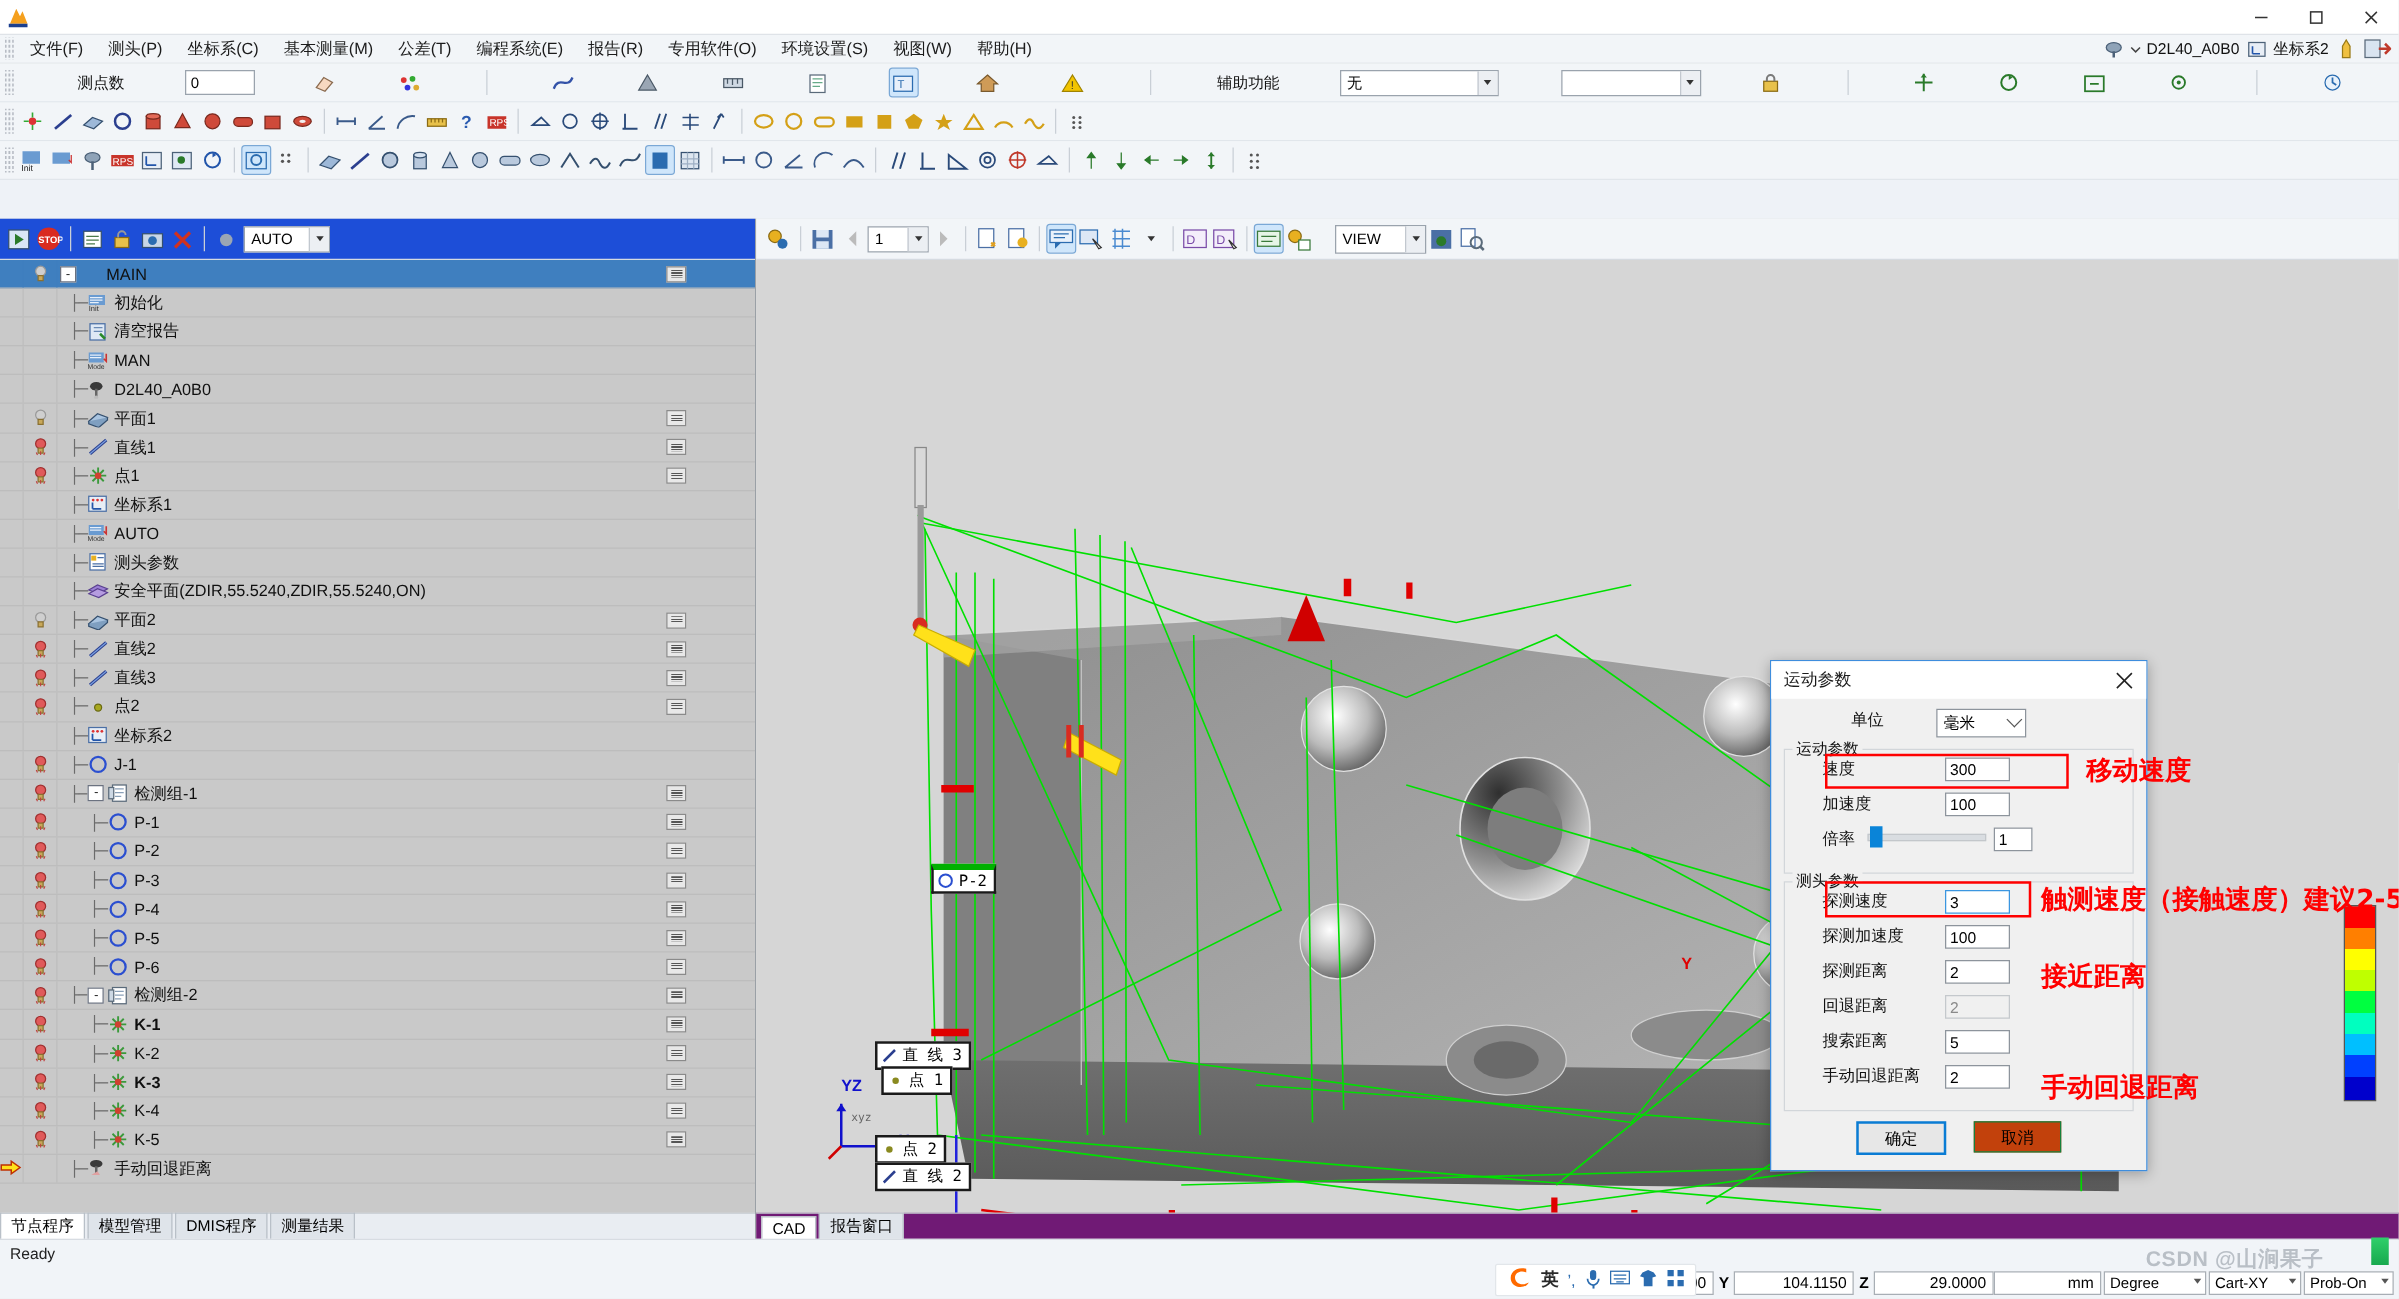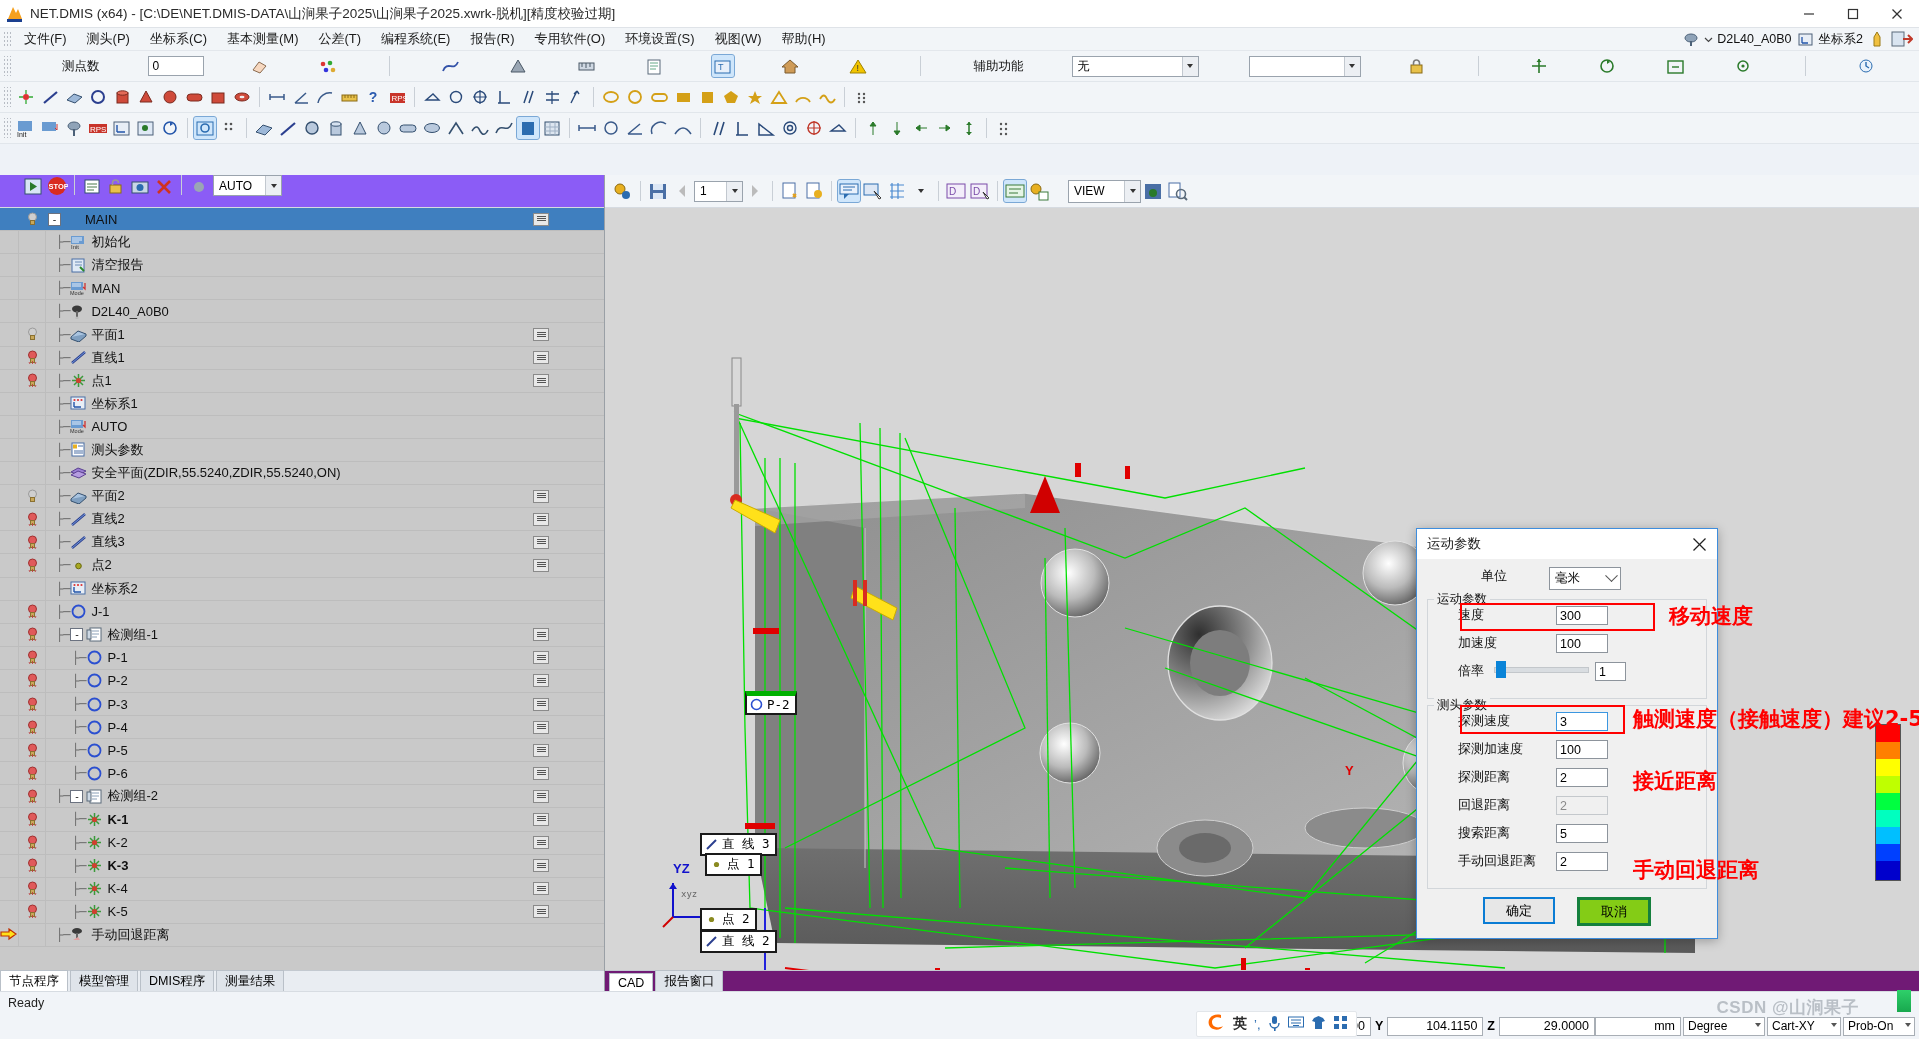--- a/index.html
+++ b/index.html
@@ -39,21 +39,21 @@
   .tgrip{width:7px;height:20px;margin-right:3px;background-image:radial-gradient(#b7bcc4 1px, transparent 1px);background-size:3px 4px;background-position:2px 2px;flex:0 0 auto;}
   .tlabel{font-size:12.5px;color:#111;margin:0 4px;white-space:nowrap;flex:0 0 auto;}
   .tfield{height:18px;border:1px solid #9aa3ad;background:#fff;font-size:12px;padding:0 4px;display:flex;align-items:center;flex:0 0 auto;}
   .tcombo{height:19px;border:1px solid #9aa3ad;background:#fff;font-size:12px;display:flex;align-items:center;padding-left:5px;position:relative;flex:0 0 auto;}
   .tcombo .arw{position:absolute;right:0;top:0;bottom:0;width:15px;background:#eceff3;border-left:1px solid #c2c8cf;display:flex;align-items:center;justify-content:center;}
   .caret{width:0;height:0;border-left:3.5px solid transparent;border-right:3.5px solid transparent;border-top:4px solid #333;}
 
   
   .body-area{position:absolute;left:0;top:175px;right:0;bottom:47px;display:flex;}
   .left-pane{width:604px;background:#c9c9c9;display:flex;flex-direction:column;border-right:1px solid #9aa0a6;}
-  .lp-toolbar{height:32px;background:#8b5cf6;display:flex;padding-left:21px;border-bottom:1px solid #d6dbe1;}
+  .lp-toolbar{height:32px;background:#1d4ed8;display:flex;align-items:center;padding-left:3px;border-bottom:1px solid #d6dbe1;}
   .tree-wrap{flex:1;overflow:hidden;background:#c9c9c9;position:relative;}
   .tree-row{height:22.1px;display:flex;align-items:center;border-bottom:1px solid #bdbdbd;font-size:13px;position:relative;}
   .tree-row .gut{width:18px;height:100%;border-right:1px solid #bdbdbd;flex:0 0 auto;}
   .tree-row .bulbcell{width:26px;height:100%;border-right:1px solid #bdbdbd;display:flex;align-items:center;justify-content:center;flex:0 0 auto;}
   .tree-row .content{flex:1;display:flex;align-items:center;height:100%;padding-left:2px;overflow:hidden;white-space:nowrap;}
   .tree-row.selected{background:#3f7fbf;}
   .tree-row.selected .content{color:#fff;}
   .tree-row.selected .bulbcell,.tree-row.selected .gut{border-right-color:#3f7fbf;}
   .tline{color:#6b6b6b;font-family:"DejaVu Sans Mono",monospace;font-size:12px;flex:0 0 auto;}
   .tico{width:17px;height:16px;margin-right:4px;flex:0 0 auto;display:flex;align-items:center;justify-content:center;}
@@ -91,21 +91,21 @@
   .finput.focused{border:1px solid #3b96e0;}
   .fieldset{border:1px solid #d2d6da;padding:6px 8px 8px 8px;margin-bottom:6px;position:relative;}
   .fieldset > .legend{position:absolute;top:-9px;left:6px;background:#f0f0f0;padding:0 3px;font-size:12.5px;color:#111;}
   .dlg-combo{width:65px;height:21px;border:1px solid #8d949c;background:#fff;font-size:12.5px;display:flex;align-items:center;padding-left:5px;position:relative;}
   .dlg-combo .cb-arw{position:absolute;right:4px;top:0;bottom:0;display:flex;align-items:center;}
   .chev{width:8px;height:8px;border-right:1.4px solid #555;border-bottom:1.4px solid #555;transform:rotate(45deg) translate(-2px,-2px);}
   .slider{position:relative;width:95px;height:14px;display:flex;align-items:center;}
   .slider .track{position:absolute;left:0;right:0;height:4px;background:#d9dde1;border:1px solid #c3c7cb;top:5px;}
   .slider .thumb{position:absolute;left:2px;width:10px;height:17px;background:#0a84d8;}
   .dlg-btns{display:flex;justify-content:center;gap:22px;margin-top:8px;padding-bottom:2px;}
-  .dbtn{width:68px;height:23px;display:flex;align-items:center;justify-content:center;font-size:13px;background:#84cc16;border:3px solid #15803d;}
+  .dbtn{width:68px;height:23px;display:flex;align-items:center;justify-content:center;font-size:13px;background:#c2410c;border:1px solid #15803d;}
   .dbtn.primary{border:2px solid #0a7cd4;background:#e7e7e7;}
 
   
   .redbox{position:absolute;border:2.5px solid #ff0000;box-sizing:border-box;z-index:45;pointer-events:none;}
   .redtext{position:absolute;color:#ff0000;font-weight:bold;z-index:46;white-space:nowrap;font-family:"DejaVu Sans","Liberation Sans",sans-serif;}
 
   
   .statusbar{position:absolute;left:0;right:0;bottom:0;height:47px;background:#f1f4f8;border-top:1px solid #d7dce2;}
   .sb-top{height:22px;display:flex;align-items:center;padding-left:8px;font-size:12.5px;color:#222;}
   .sb-bottom{height:24px;display:flex;align-items:center;justify-content:flex-end;padding-right:4px;gap:0;}
@@ -122,21 +122,20 @@
 
 <div class="app">
 
   <div class="titlebar">
     <span class="tb-logo">
       <svg width="18" height="16" viewBox="0 0 18 16">
           <path d="M2 13 L7 1 L10 7 L12 3 L16 13 Z" fill="#f5a01e"></path>
           <rect x="1" y="13" width="15" height="3" fill="#1b3f8f"></rect>
         </svg>
     </span>
-    <span class="tb-title">NET.DMIS (x64) - [C:\DE\NET.DMIS-DATA\山涧果子2025\山涧果子2025.xwrk-脱机][精度校验过期]</span>
     <div class="win-btns">
       <div class="win-btn">
         <svg width="12" height="12">
             <line x1="1" y1="6" x2="11" y2="6" stroke="#333" stroke-width="1.2"></line>
           </svg>
       </div>
       <div class="win-btn">
         <svg width="12" height="12">
             <rect x="1.5" y="1.5" width="9" height="9" fill="none" stroke="#333" stroke-width="1.2"></rect>
           </svg>

